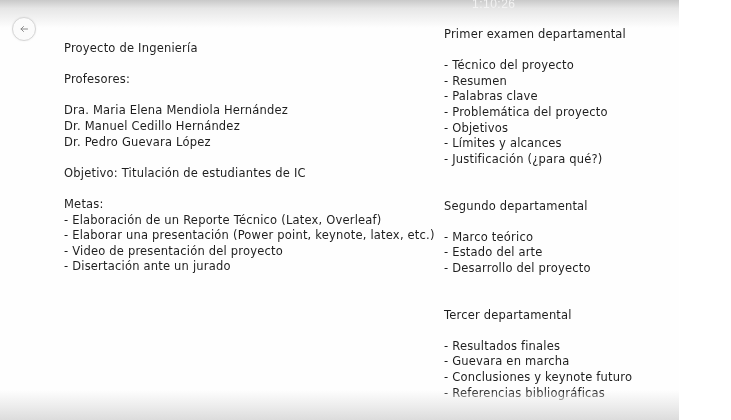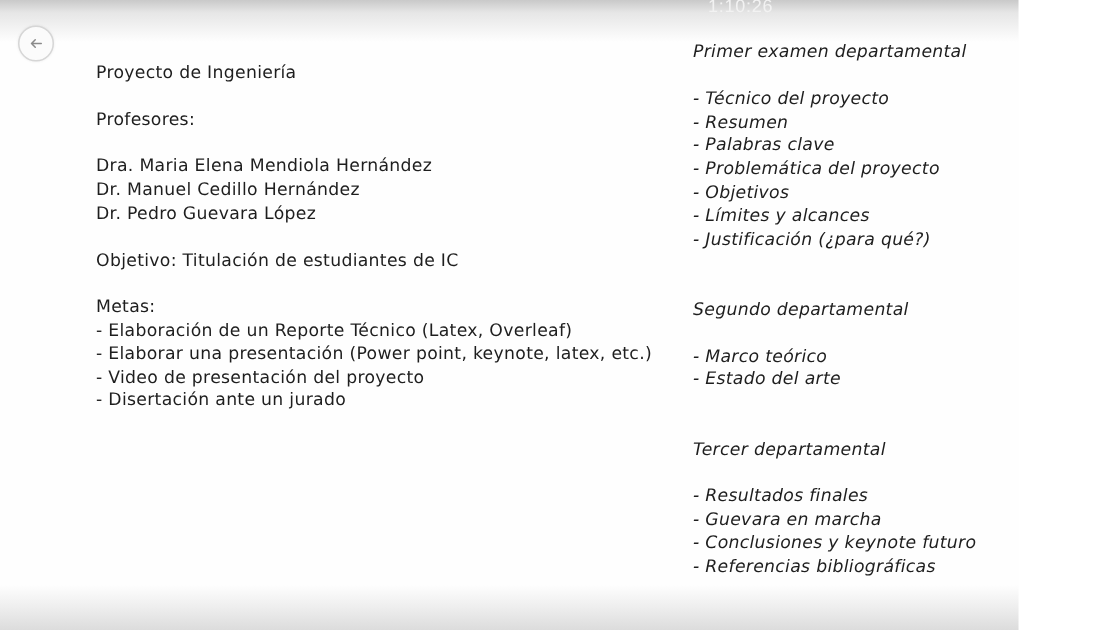--- a/index.html
+++ b/index.html
@@ -59,21 +59,21 @@
       position: absolute;
       font-size: 11.5px;
       line-height: 15.6px;
       letter-spacing: 0.2px;
       white-space: nowrap;
       font-family: "DejaVu Sans", sans-serif;
     }
     .line { height: 15.6px; }
     .gap { height: 15.6px; }
     .left-col { left: 40px; top: 41px; margin-left: 24px; }
-    .right-col { left: 462px; top: 27px; font-style: italic; }
+    .right-col { left: 444px; top: 27px; }
   </style>
 </head>
 <body>
 
 <div class="screen">
   <div class="top-shade"></div>
   <div class="timestamp">1:10:26</div>
 
   <div class="back-button">
     <span>
@@ -113,20 +113,21 @@
       <div class="line">- Límites y alcances</div>
       <div class="line">- Justificación (¿para qué?)</div>
     </div>
     <div class="gap"></div>
     <div class="gap"></div>
     <div>
       <div class="line">Segundo departamental</div>
       <div class="gap"></div>
       <div class="line">- Marco teórico</div>
       <div class="line">- Estado del arte</div>
+      <div class="line">- Desarrollo del proyecto</div>
     </div>
     <div class="gap"></div>
     <div class="gap"></div>
     <div>
       <div class="line">Tercer departamental</div>
       <div class="gap"></div>
       <div class="line">- Resultados finales</div>
       <div class="line">- Guevara en marcha</div>
       <div class="line">- Conclusiones y keynote futuro</div>
       <div class="line">- Referencias bibliográficas</div>

